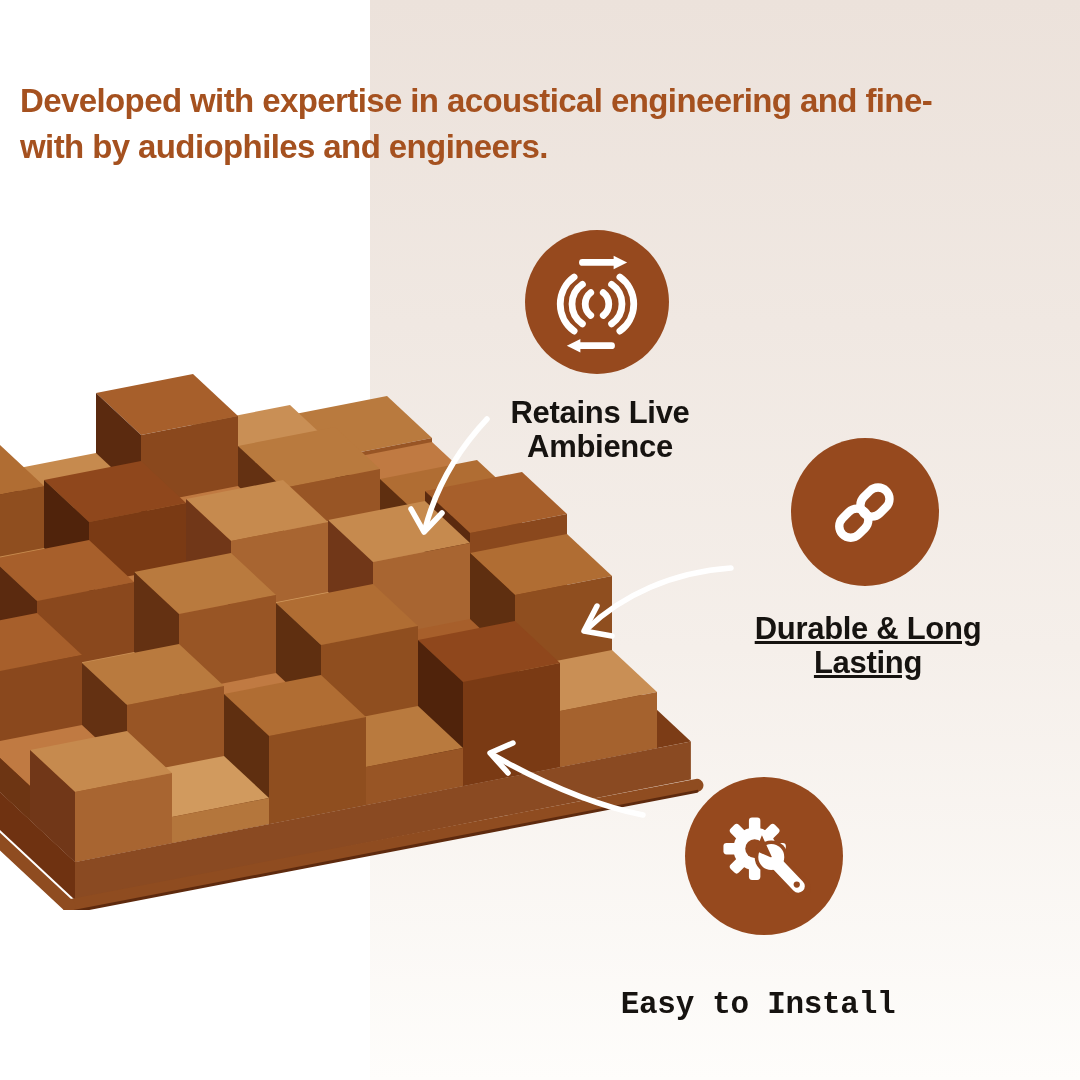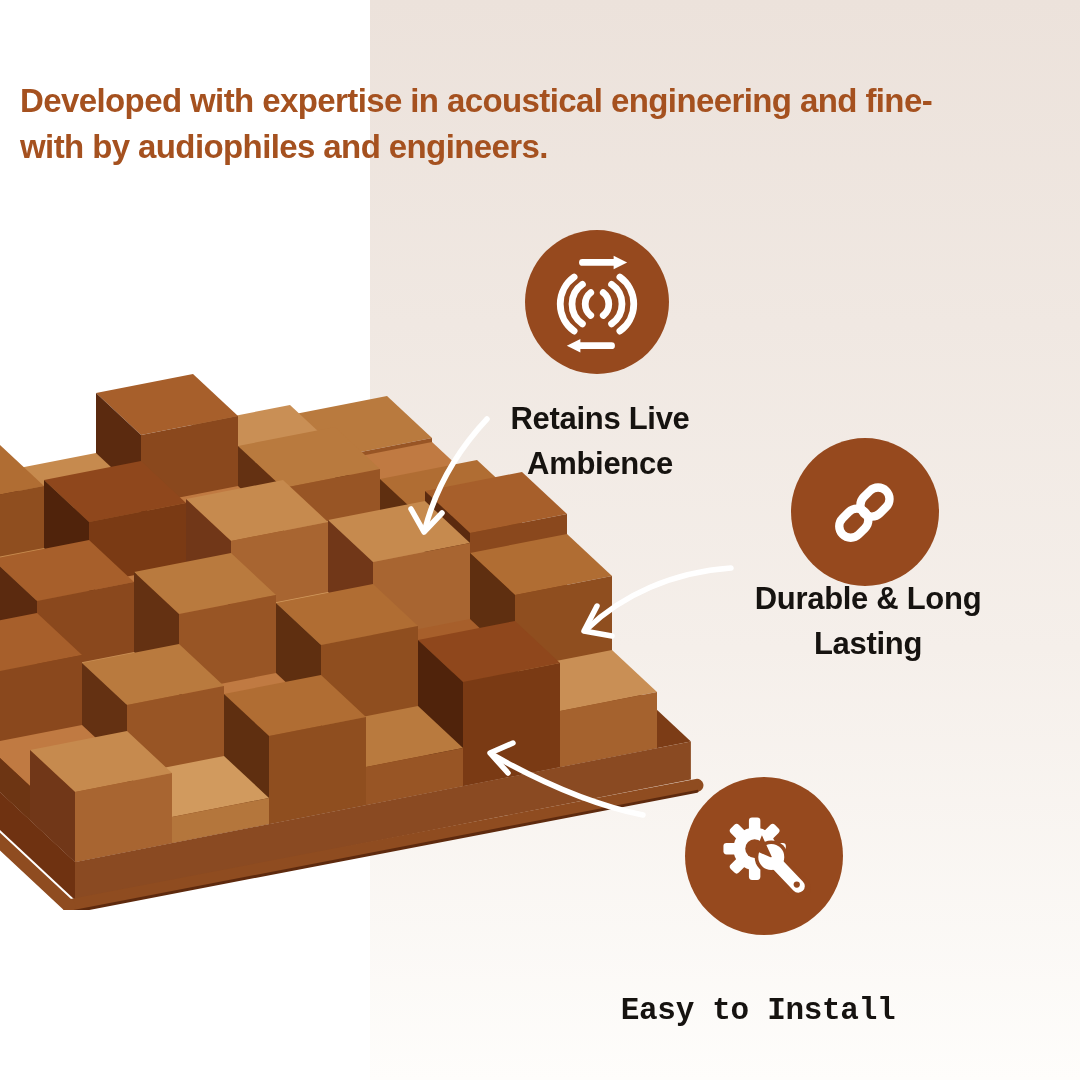--- a/index.html
+++ b/index.html
@@ -13,23 +13,23 @@
             line-height:46px;letter-spacing:-0.6px;}
   .headline span{display:block;white-space:nowrap;}
   #product{position:absolute;left:0;top:350px;width:720px;height:560px;}
   .arrows{position:absolute;left:0;top:0;width:1080px;height:1080px;pointer-events:none;}
   .feature-circle{position:absolute;border-radius:50%;background:#96491E;
                   display:flex;align-items:center;justify-content:center;}
   .circle-ambience{left:525px;top:230px;width:144px;height:144px;}
   .circle-durable{left:791px;top:438px;width:148px;height:148px;}
   .circle-install{left:685px;top:777px;width:158px;height:158px;}
   .feature-label{position:absolute;color:#161310;font-weight:700;font-size:31px;
-                 line-height:45px;text-align:center;letter-spacing:-0.3px;}
+                 line-height:34px;text-align:center;letter-spacing:-0.3px;}
   .label-ambience{left:470px;top:396px;width:260px;}
-  .label-durable{left:727px;top:576px;width:282px;}
+  .label-durable{left:727px;top:612px;width:282px;text-decoration:underline;}
   .label-install{left:585px;top:988px;width:346px;font-family:Liberation Mono, monospace;}
 </style>
 </head>
 <body>
 
 <div class="canvas">
 
   <div class="bg-left"></div>
   <div class="bg-right"></div>
 

